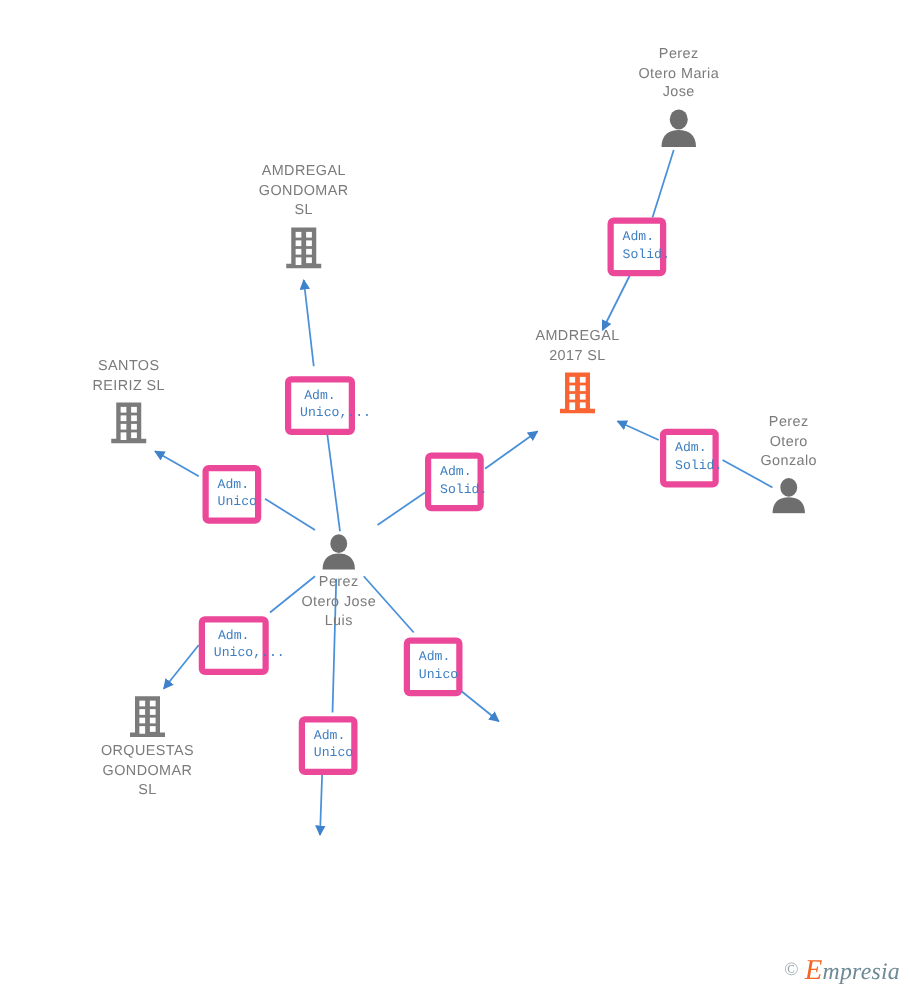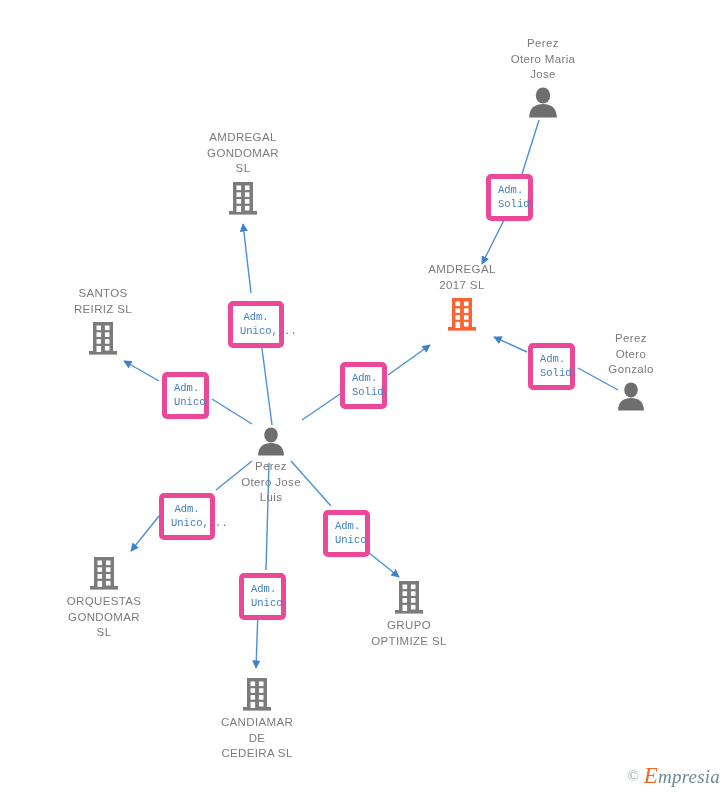--- a/index.html
+++ b/index.html
@@ -231,21 +231,21 @@
       <svg width="32" height="30" viewBox="0 0 34 32" xmlns="http://www.w3.org/2000/svg">
         <ellipse cx="17" cy="9.5" rx="7.2" ry="8" fill="#6E6E6E"></ellipse>
         <path d="M3.2 31.5 C3.2 21.5 9.6 18 17 18 C24.4 18 30.8 21.5 30.8 31.5 Z" fill="#6E6E6E"></path>
       </svg>
     </span>
     <span class="node-label label-below">Perez
 Otero Jose
 Luis</span>
   </div>
 
-  <div class="node" style="left:104px; top:555px;">
+  <div class="node" style="left:118px; top:555px;">
     <span class="icon-wrap">
       <svg width="30" height="36" viewBox="0 0 30 36" xmlns="http://www.w3.org/2000/svg">
         <rect x="5" y="2" width="20" height="30" fill="#7B7B7B"></rect>
         <rect x="1" y="31" width="28" height="3.6" fill="#7B7B7B"></rect>
         <g fill="#FFFFFF">
           <rect x="8.5" y="5.5" width="4.6" height="4.6"></rect>
           <rect x="16.9" y="5.5" width="4.6" height="4.6"></rect>
           <rect x="8.5" y="12.3" width="4.6" height="4.6"></rect>
           <rect x="16.9" y="12.3" width="4.6" height="4.6"></rect>
           <rect x="8.5" y="19.1" width="4.6" height="4.6"></rect>
@@ -253,62 +253,21 @@
           <rect x="8.5" y="25.9" width="4.6" height="6.1"></rect>
           <rect x="16.9" y="25.9" width="4.6" height="4.6"></rect>
         </g>
       </svg>
     </span>
     <span class="node-label label-below">ORQUESTAS
 GONDOMAR
 SL</span>
   </div>
 
-  <div class="node" style="left:257px; top:676px;">
-    <span class="icon-wrap">
-      <svg width="30" height="36" viewBox="0 0 30 36" xmlns="http://www.w3.org/2000/svg">
-        <rect x="5" y="2" width="20" height="30" fill="#7B7B7B"></rect>
-        <rect x="1" y="31" width="28" height="3.6" fill="#7B7B7B"></rect>
-        <g fill="#FFFFFF">
-          <rect x="8.5" y="5.5" width="4.6" height="4.6"></rect>
-          <rect x="16.9" y="5.5" width="4.6" height="4.6"></rect>
-          <rect x="8.5" y="12.3" width="4.6" height="4.6"></rect>
-          <rect x="16.9" y="12.3" width="4.6" height="4.6"></rect>
-          <rect x="8.5" y="19.1" width="4.6" height="4.6"></rect>
-          <rect x="16.9" y="19.1" width="4.6" height="4.6"></rect>
-          <rect x="8.5" y="25.9" width="4.6" height="6.1"></rect>
-          <rect x="16.9" y="25.9" width="4.6" height="4.6"></rect>
-        </g>
-      </svg>
-    </span>
-    <span class="node-label label-below">CANDIAMAR
-DE
-CEDEIRA  SL</span>
-  </div>
-
-  <div class="node" style="left:409px; top:579px;">
-    <span class="icon-wrap">
-      <svg width="30" height="36" viewBox="0 0 30 36" xmlns="http://www.w3.org/2000/svg">
-        <rect x="5" y="2" width="20" height="30" fill="#7B7B7B"></rect>
-        <rect x="1" y="31" width="28" height="3.6" fill="#7B7B7B"></rect>
-        <g fill="#FFFFFF">
-          <rect x="8.5" y="5.5" width="4.6" height="4.6"></rect>
-          <rect x="16.9" y="5.5" width="4.6" height="4.6"></rect>
-          <rect x="8.5" y="12.3" width="4.6" height="4.6"></rect>
-          <rect x="16.9" y="12.3" width="4.6" height="4.6"></rect>
-          <rect x="8.5" y="19.1" width="4.6" height="4.6"></rect>
-          <rect x="16.9" y="19.1" width="4.6" height="4.6"></rect>
-          <rect x="8.5" y="25.9" width="4.6" height="6.1"></rect>
-          <rect x="16.9" y="25.9" width="4.6" height="4.6"></rect>
-        </g>
-      </svg>
-    </span>
-    <span class="node-label label-below">GRUPO
-OPTIMIZE  SL</span>
-  </div>
+
 
   <div class="edge-label" style="left:486px; top:174px; width:47px;">Adm.
 Solid.</div>
 
   <div class="edge-label" style="left:528px; top:343px; width:47px;">Adm.
 Solid.</div>
 
   <div class="edge-label" style="left:340px; top:362px; width:47px;">Adm.
 Solid.</div>
 

